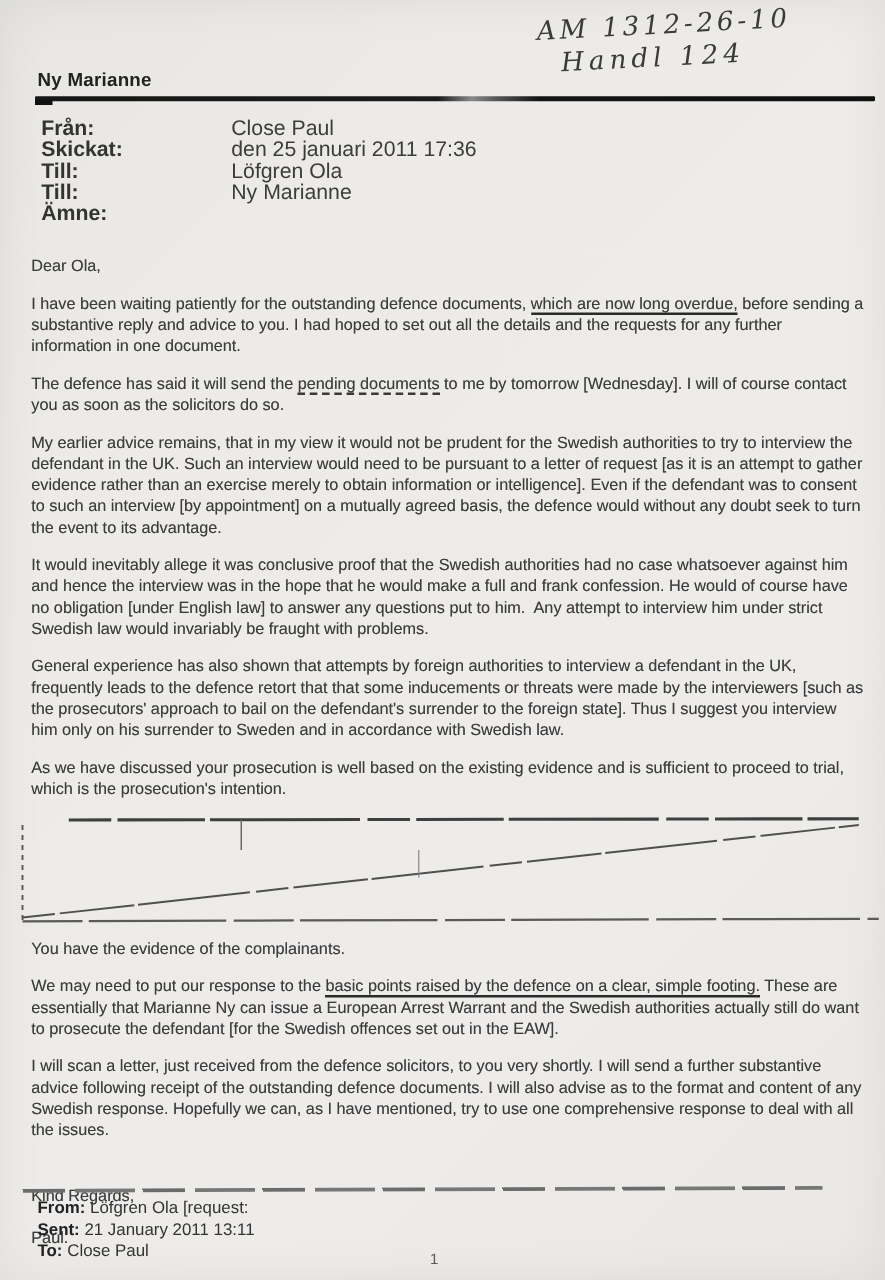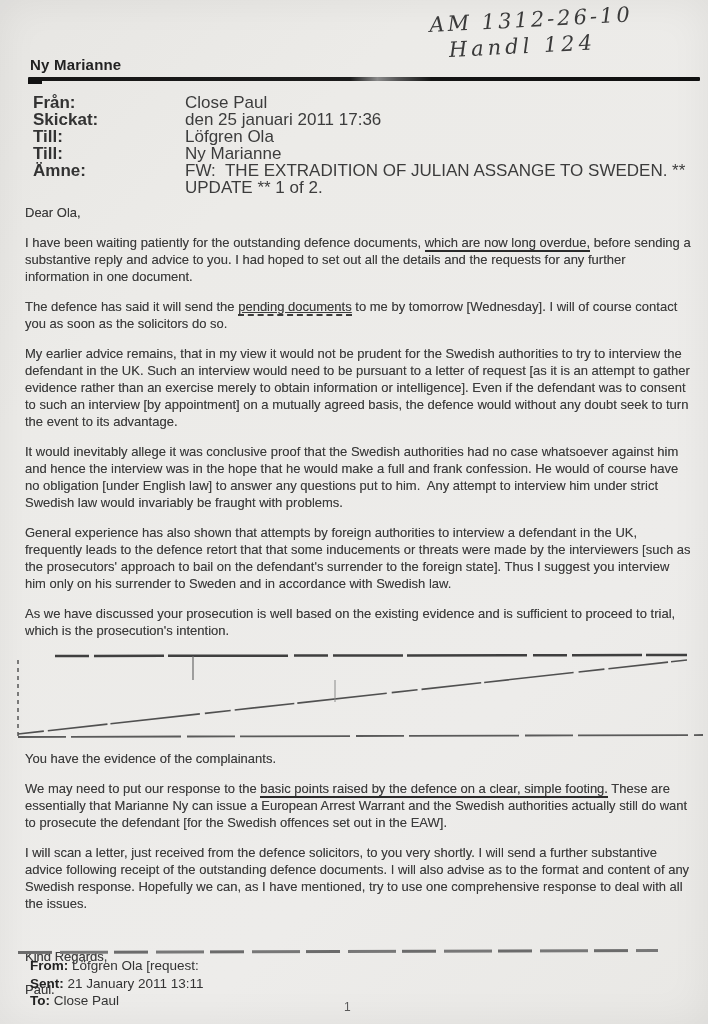--- a/index.html
+++ b/index.html
@@ -84,21 +84,20 @@
     color: #3c3c3c;
     text-shadow: 0 0 0.5px rgba(40,40,40,0.45);
   }
   .para { margin: 0 0 13px 0; }
   .hand-underline {
     border-bottom: 2px solid #2a2a2a;
     padding-bottom: 0px;
   }
   .hand-underline.dashed {
     border-bottom: 2px dashed #3a3a3a;
-    text-decoration: underline;
   }
 
   
   .redaction {
     position: relative;
     width: 690px;
     height: 88px;
     margin: 4px 0 10px -10px;
   }
 
@@ -159,21 +158,20 @@
     <div class="hrow">
       <span class="hlabel">Till:</span>
       <span class="hval">Löfgren Ola</span>
     </div>
     <div class="hrow">
       <span class="hlabel">Till:</span>
       <span class="hval">Ny Marianne</span>
     </div>
     <div class="hrow">
       <span class="hlabel">Ämne:</span>
-      <span class="hval">FW:  THE EXTRADITION OF JULIAN ASSANGE TO SWEDEN. ** UPDATE ** 1 of 2.</span>
     </div>
   </div>
 
   <div class="bodytext">
     <p class="para"><span class="bindtxt">Dear Ola,</span></p>
 
     <p class="para"><span class="bindtxt">I have been waiting patiently for the outstanding defence documents, </span><span class="hand-underline bindtxt">which are now long overdue,</span><span class="bindtxt"> before sending a substantive reply and advice to you. I had hoped to set out all the details and the requests for any further information in one document.</span></p>
 
     <p class="para"><span class="bindtxt">The defence has said it will send the </span><span class="hand-underline dashed bindtxt">pending documents</span><span class="bindtxt"> to me by tomorrow [Wednesday]. I will of course contact you as soon as the solicitors do so.</span></p>
 

